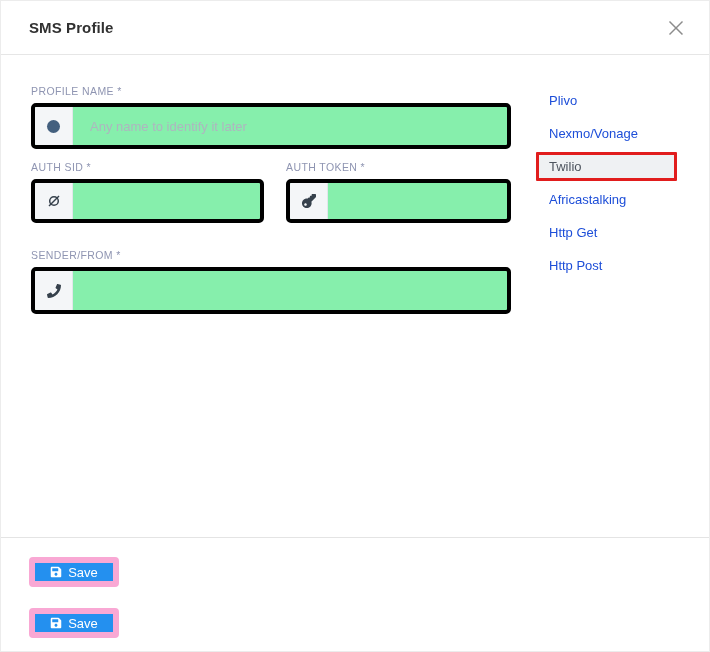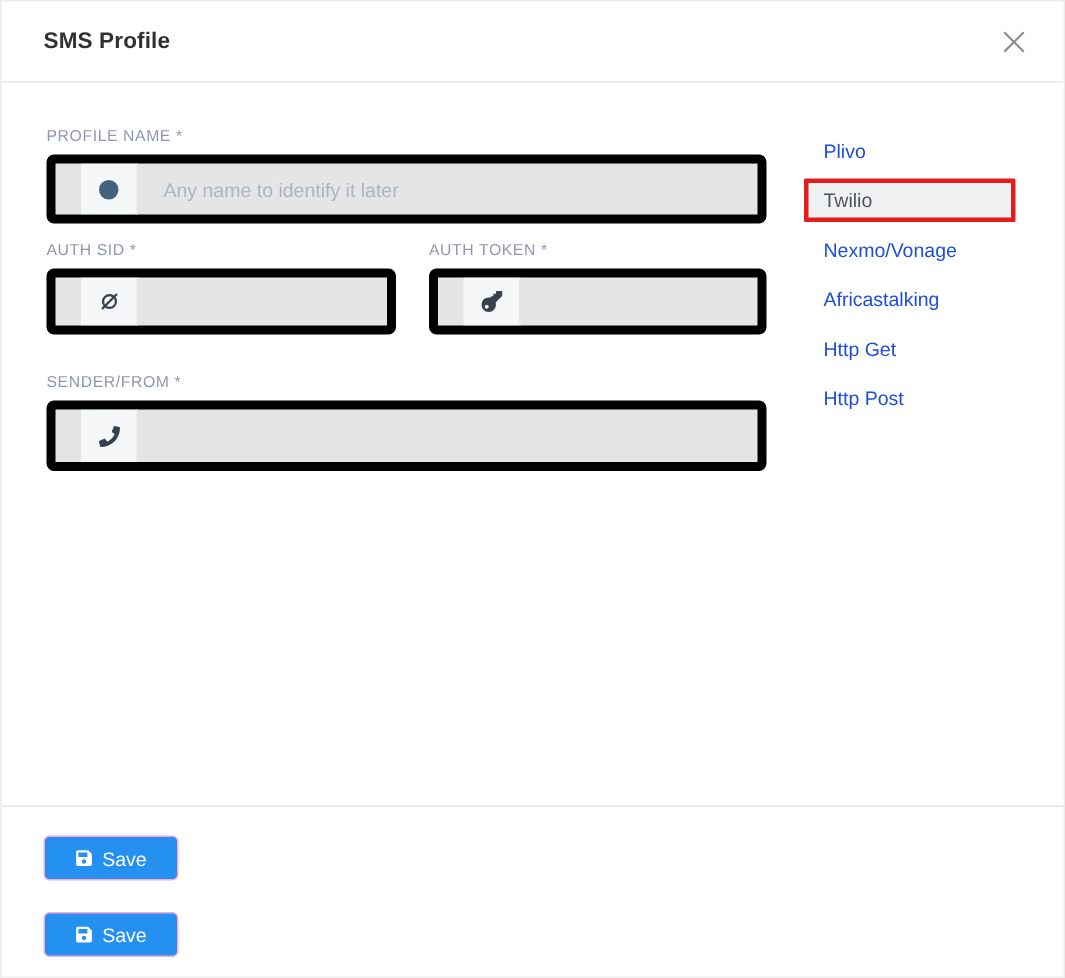--- a/index.html
+++ b/index.html
@@ -26,22 +26,22 @@
   }
   .close-btn svg line { stroke:#8c8c8c; stroke-width:1.5; }
 
   
   .field { position:absolute; }
   .field label {
     display:block; font-size:10.5px; color:#8f95b2; letter-spacing:.4px;
     margin-bottom:6px; font-weight:400;
   }
   .input-group {
-    display:flex; align-items:stretch; background:#e5e5e5;
-    border:6px solid #000000; border-radius:5px; overflow:hidden;padding-left:17px;
+    display:flex; align-items:stretch; background:#86efac;
+    border:4px solid #000000; border-radius:5px; overflow:hidden;
   }
   .prefix {
     width:38px; flex:0 0 38px; background:#f4f6f8; border-right:1px solid #e2e7ec;
     display:flex; align-items:center; justify-content:center; color:#36414c;
   }
   .input-group input {
     flex:1; border:none; outline:none; font-size:13px; color:#36414c;
     padding:0 12px 0 17px; font-family:"Liberation Sans", sans-serif;
     background:transparent; min-width:0;
   }
@@ -72,21 +72,21 @@
     background:#eff1f3; border:3px solid #e11d1d; border-radius:1px;
     font-size:13px; color:#4d545e; padding-left:10px; cursor:pointer;
   }
 
   
   .footer-divider {
     position:absolute; left:0; right:0; top:536px; height:1px; background:#e4e4e4;
   }
   .save-btn {
     position:absolute; left:28px; width:90px; height:30px;
-    background:#2490ef; color:#fff; border:1px solid #f9a8d4; border-radius:4px;
+    background:#2490ef; color:#fff; border:6px solid #f9a8d4; border-radius:4px;
     font-size:13px; font-family:"Liberation Sans", sans-serif; cursor:pointer;
     display:flex; align-items:center; justify-content:center; gap:6px;
   }
   #save-btn-1 { top:556px; }
   #save-btn-2 { top:607px; }
   .save-btn svg { display:block; }
 </style>
 </head>
 <body>
 
@@ -151,24 +151,24 @@
       </span>
       <input type="text" placeholder="" style="">
     </div>
   </div>
 
   <div class="providers">
     <div class="provider-item">
       <a class="provider-link">Plivo</a>
     </div>
     <div class="provider-item">
-      <div class="provider-selected-box">Twilio</div>
+      <a class="provider-link">Nexmo/Vonage</a>
     </div>
     <div class="provider-item">
-      <a class="provider-link">Nexmo/Vonage</a>
+      <div class="provider-selected-box">Twilio</div>
     </div>
     <div class="provider-item">
       <a class="provider-link">Africastalking</a>
     </div>
     <div class="provider-item">
       <a class="provider-link">Http Get</a>
     </div>
     <div class="provider-item">
       <a class="provider-link">Http Post</a>
     </div>

